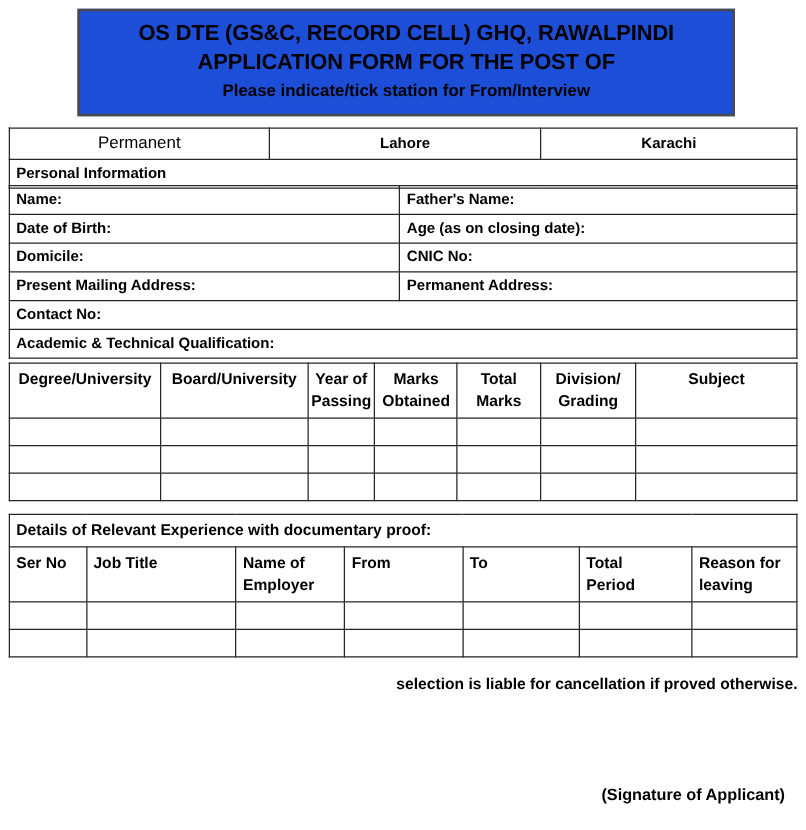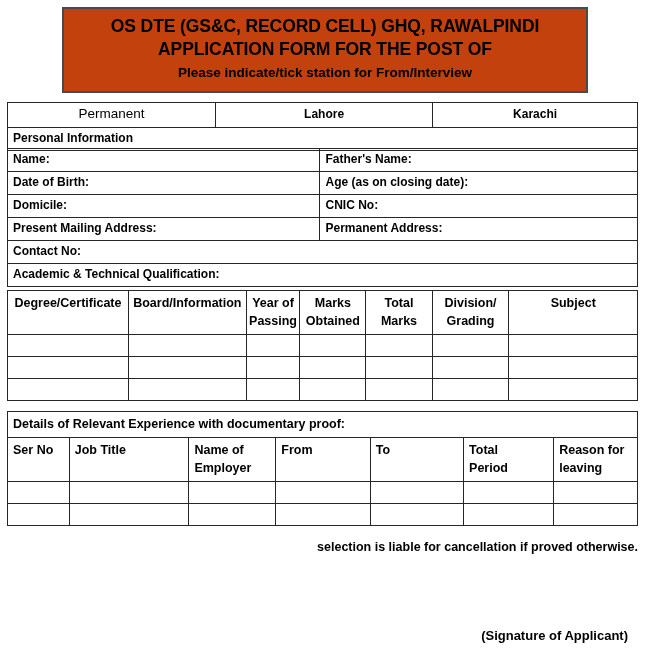--- a/index.html
+++ b/index.html
@@ -21,21 +21,21 @@
     box-sizing: border-box;
   }
 
   
   .title-box {
     position: absolute;
     left: 62px;
     top: 7px;
     width: 526px;
     box-sizing: border-box;
-    background: #c2410c;
+    background: #1d4ed8;
     border: 2px solid #4a4a4a;
     padding: 6px 4px 8px 4px;
     text-align: center;
   }
   .title-line-1,
   .title-line-2 {
     font-size: 17.5px;
     font-weight: bold;
     line-height: 1.33;
     letter-spacing: -0.1px;
@@ -228,24 +228,24 @@
         <col style="width:18.7%">
         <col style="width:8.5%">
       <col style="width:10.5%">
         <col style="width:10.5%">
         <col style="width:12.2%">
       <col style="width:20.4%">
     </colgroup>
     <tbody>
       <tr>
         <td class="hdr">
-          <span>Degree/Certificate</span>
-        </td>
-        <td class="hdr">
-          <span>Board/Information</span>
+          <span>Degree/University</span>
+        </td>
+        <td class="hdr">
+          <span>Board/University</span>
         </td>
         <td class="hdr">
           <span>Year of</span><br>
           <span>Passing</span>
         </td>
         <td class="hdr">
           <span>Marks</span><br>
           <span>Obtained</span>
         </td>
         <td class="hdr">

